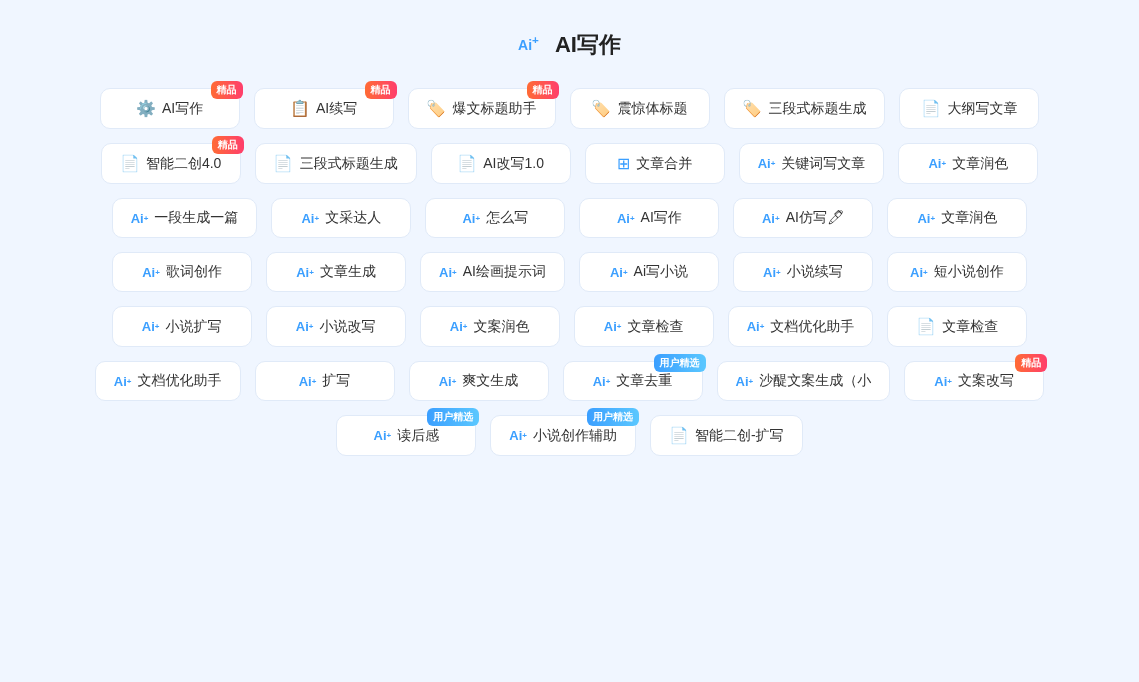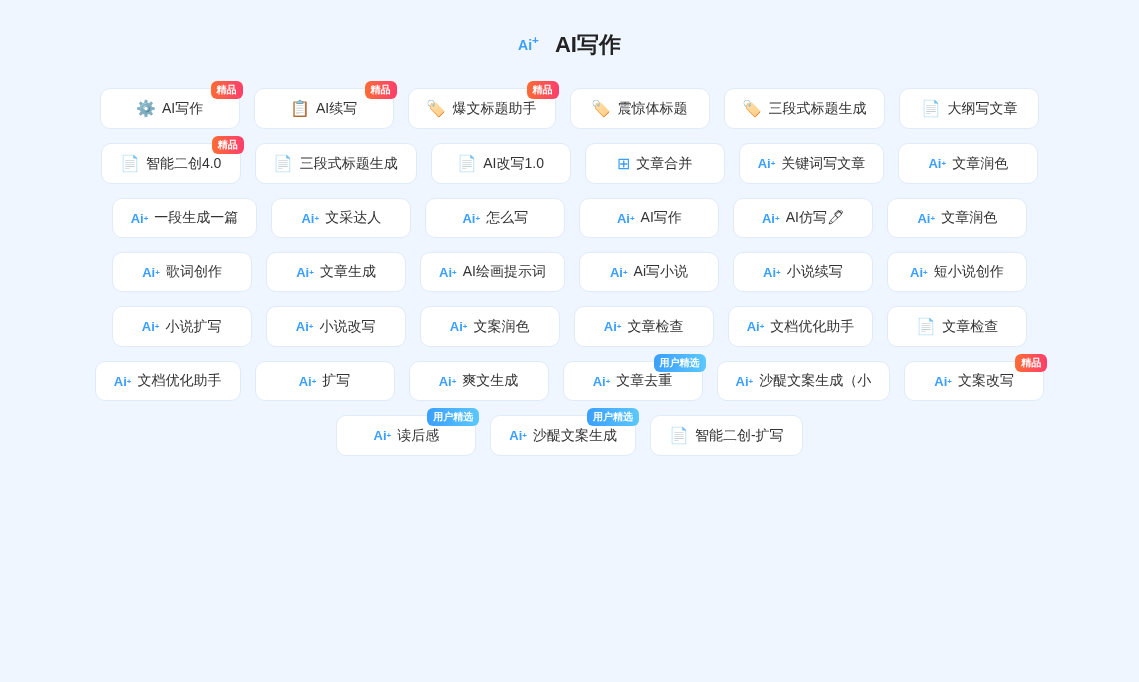--- a/index.html
+++ b/index.html
@@ -266,20 +266,20 @@
     </div>
     <div class="grid-row">
       <div class="tool-btn">
         <span class="badge badge-user">用户精选</span>
         <span class="tool-icon icon-ai">Ai<sup style="font-size:8px">+</sup></span>
         <span class="btn-text">读后感</span>
       </div>
       <div class="tool-btn">
         <span class="badge badge-user">用户精选</span>
         <span class="tool-icon icon-ai">Ai<sup style="font-size:8px">+</sup></span>
-        <span class="btn-text">沙醍文案生成</span>
+        <span class="btn-text">小说创作辅助</span>
       </div>
       <div class="tool-btn">
         <span class="tool-icon" style="color:#ff7a30">📄</span>
         <span class="btn-text">智能二创-扩写</span>
       </div>
     </div>
   </div>
 
 </body></html>

